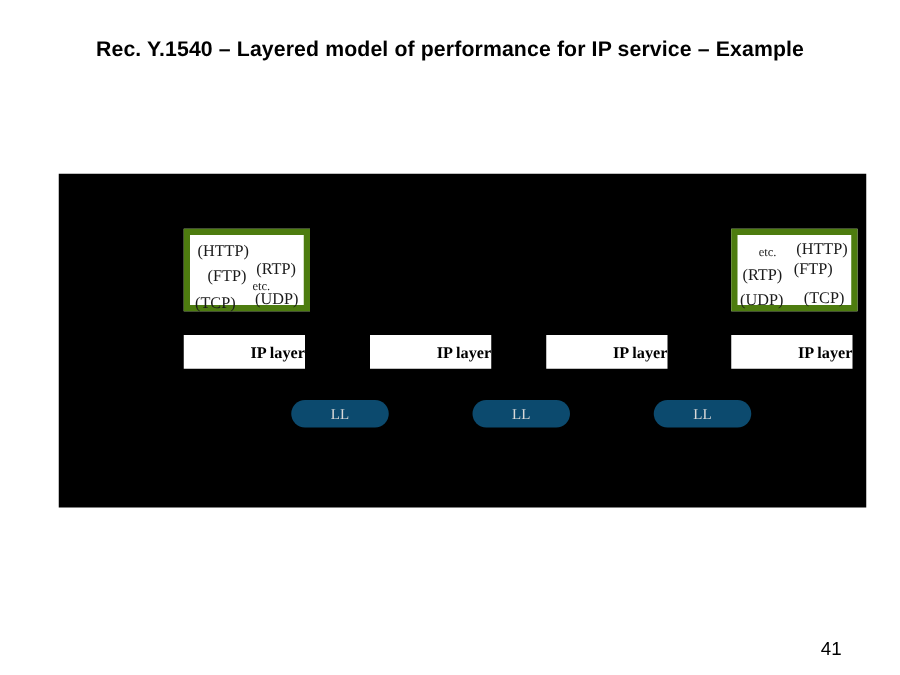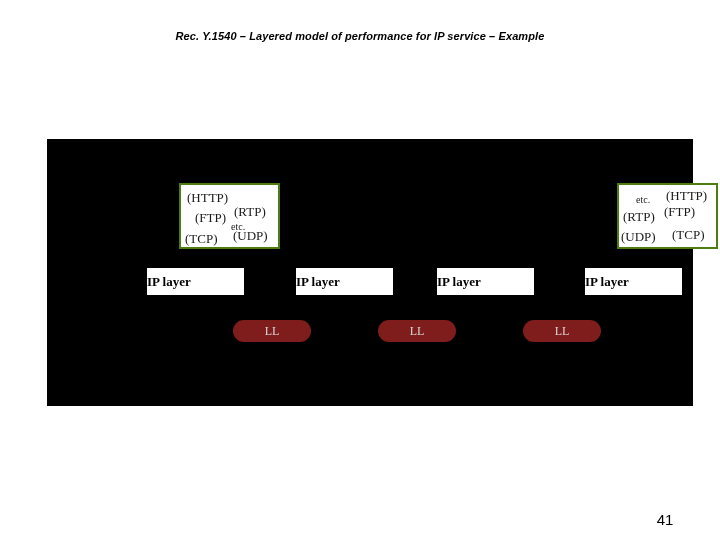--- a/index.html
+++ b/index.html
@@ -16,76 +16,74 @@
   }
 
   
   .slide-title {
     position: absolute;
     left: 0;
     top: 30px;
     width: 720px;
     text-align: center;
     font-family: "Liberation Sans", sans-serif;
-    font-size: 11px;
+    font-size: 17px;
     font-weight: bold;
     color: #000000;
     letter-spacing: 0.1px;
     white-space: nowrap;
-    font-style: italic;
   }
 
   
   .diagram-panel {
     position: absolute;
     left: 47px;
     top: 139px;
     width: 646px;
     height: 267px;
     background: #000000;
   }
 
   
   .proto-box {
     position: absolute;
     background: #ffffff;
-    border: 2px solid #4d7c0f;
+    border: 5px solid #4d7c0f;
     box-sizing: border-box;
     font-family: "Liberation Serif", serif;
     color: #000000;
-    margin-left: 32px;
   }
   .proto-box .tok {
     position: absolute;
     white-space: nowrap;
     font-size: 13px;
     color: #1a1a1a;
   }
   .proto-box .tok.small {
     font-size: 10px;
   }
 
   
   .ip-box {
     position: absolute;
     background: #ffffff;
     box-sizing: border-box;
     display: flex;
     align-items: center;
-    justify-content: flex-start;
+    justify-content: flex-end;
     font-family: "Liberation Serif", serif;
     font-size: 13px;
     font-weight: bold;
     color: #000000;
   }
 
   
   .ll-pill {
     position: absolute;
-    background: #7f1d1d;
+    background: #0c4a6e;
     border-radius: 11px;
     box-sizing: border-box;
     display: flex;
     align-items: center;
     justify-content: center;
     font-family: "Liberation Serif", serif;
     font-size: 12px;
     color: #d9d9d9;
   }
 

